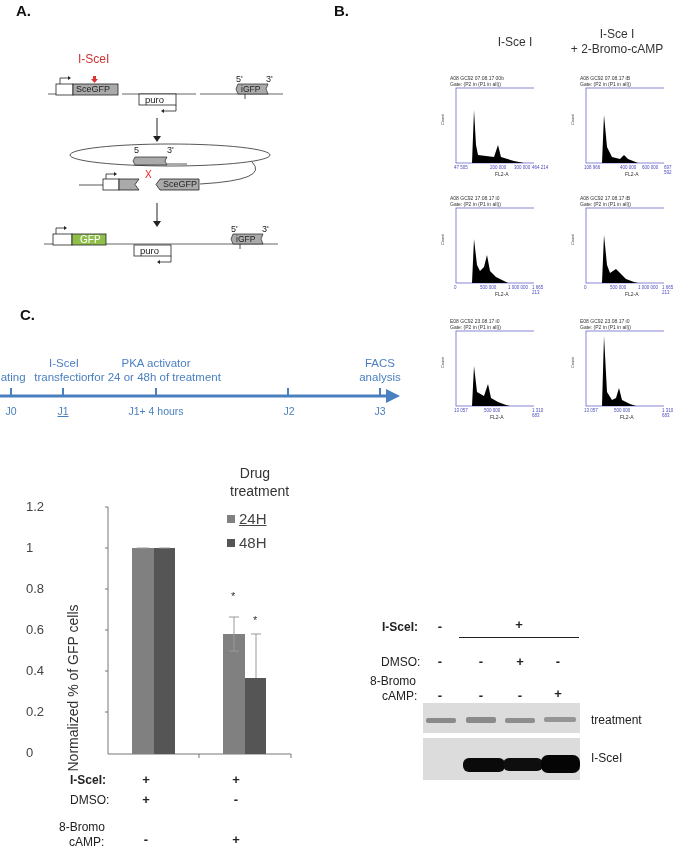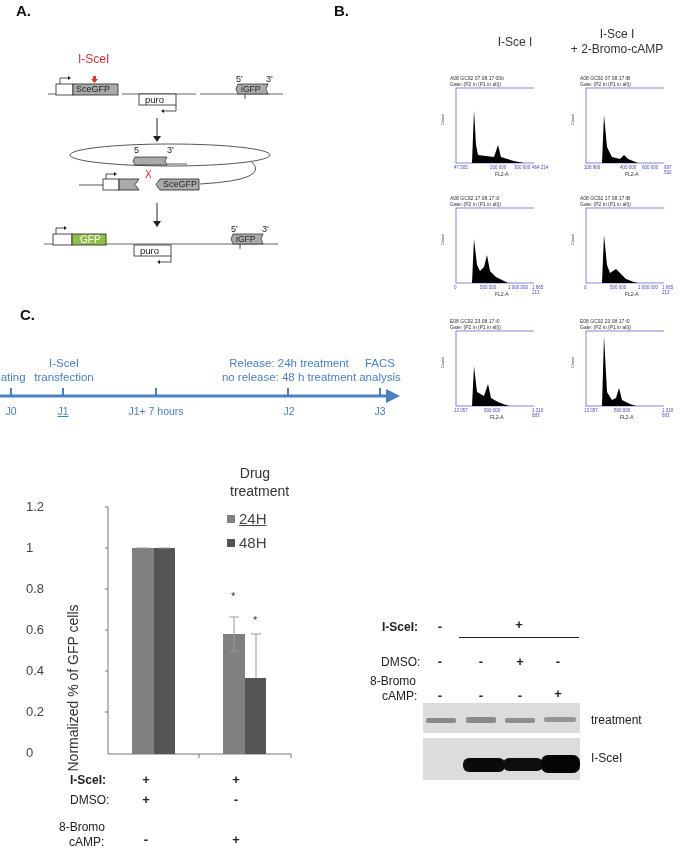--- a/index.html
+++ b/index.html
@@ -202,31 +202,31 @@
     <line x1="63" y1="38" x2="63" y2="46" stroke="#4a7fc0" stroke-width="2"></line>
     <line x1="156" y1="38" x2="156" y2="46" stroke="#4a7fc0" stroke-width="2"></line>
     <line x1="288" y1="38" x2="288" y2="46" stroke="#4a7fc0" stroke-width="2"></line>
     <line x1="380" y1="38" x2="380" y2="46" stroke="#4a7fc0" stroke-width="2"></line>
   </svg>
   <div class="tl-text" style="left:8px;top:20px;">Plating</div>
   <div class="tl-text" style="left:64px;top:6px;">
       <div>I-SceI</div>
       <div>transfection</div>
     </div>
-  <div class="tl-text" style="left:289px;top:6px;">
-      <div>Release: 24h treatment</div>
-      <div>no release: 48 h treatment</div>
+  <div class="tl-text" style="left:156px;top:6px;">
+      <div>PKA activator</div>
+      <div>for 24 or 48h of treatment</div>
     </div>
   <div class="tl-text" style="left:380px;top:6px;">
       <div>FACS</div>
       <div>analysis</div>
     </div>
   <div class="tl-day" style="left:11px;top:55px;">J0</div>
   <div class="tl-day" style="left:63px;top:55px;text-decoration:underline;">J1</div>
-  <div class="tl-day" style="left:156px;top:55px;">J1+ 7 hours</div>
+  <div class="tl-day" style="left:156px;top:55px;">J1+ 4 hours</div>
   <div class="tl-day" style="left:289px;top:55px;">J2</div>
   <div class="tl-day" style="left:380px;top:55px;">J3</div>
 </div>
 
 <div class="abs" style="left:0;top:440px;width:340px;height:411px;">
   <div class="txt" style="left:230px;top:24px;font-size:14px;color:#333;text-align:center;width:50px;line-height:18px;white-space:normal;">
     <div>Drug</div>
       <div>treatment</div>
   </div>
 

